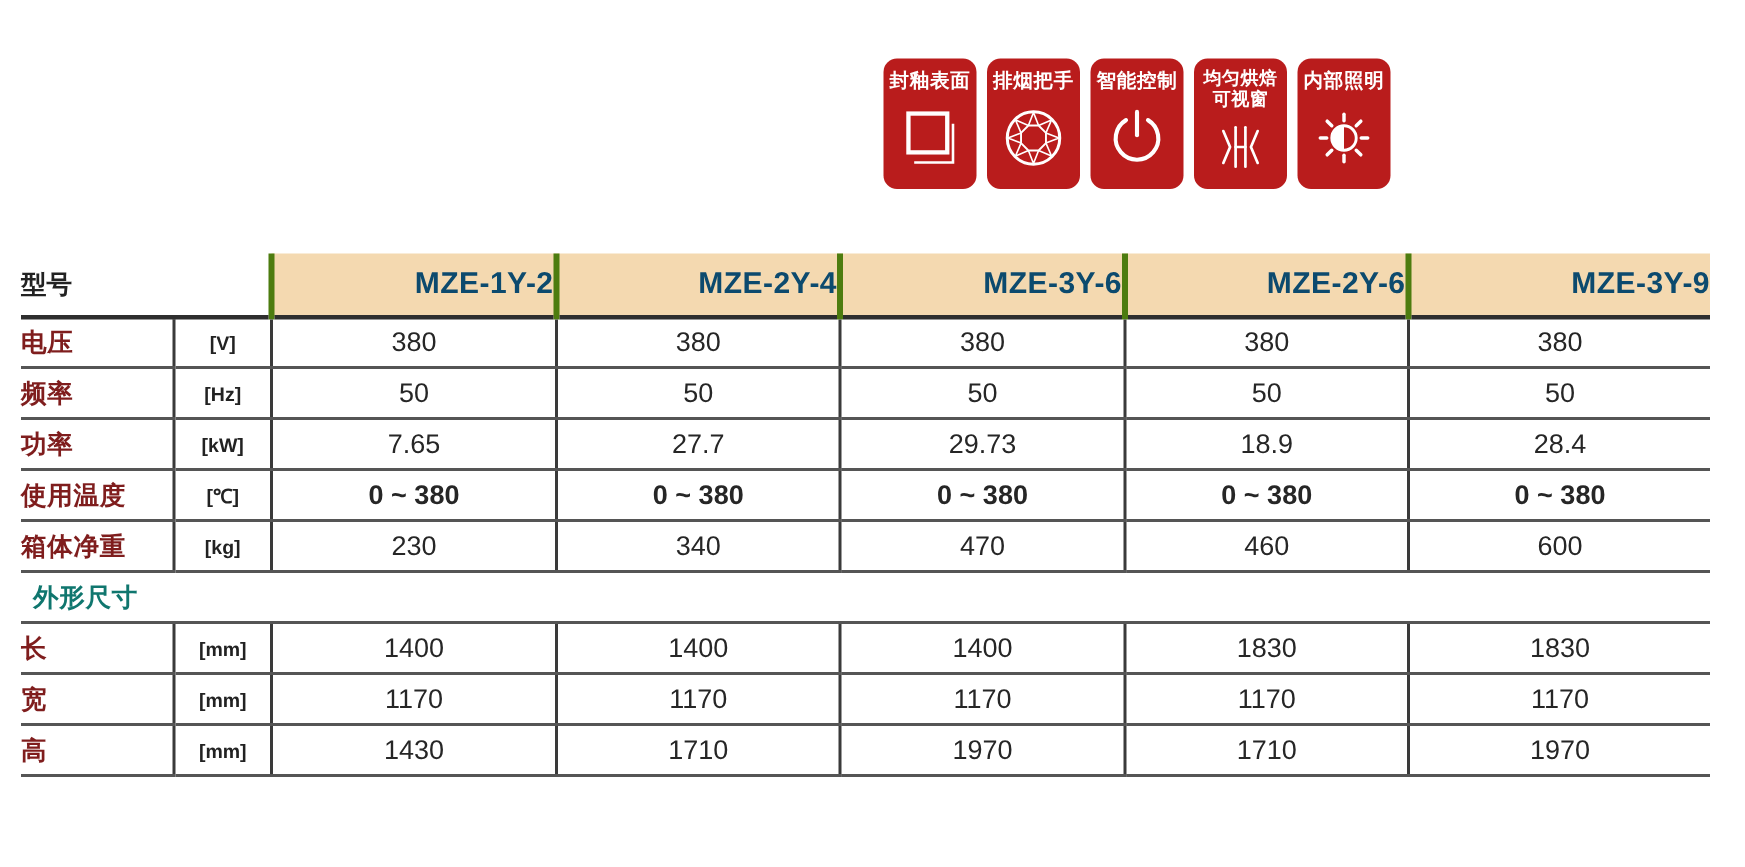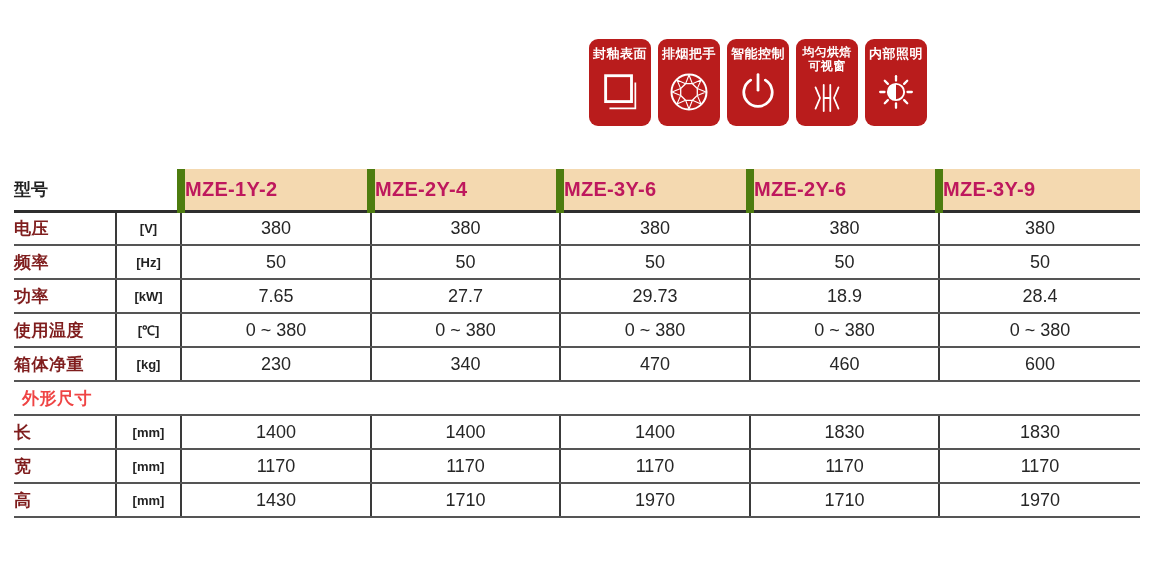--- a/index.html
+++ b/index.html
@@ -40,23 +40,23 @@
   table.spec td, table.spec th { padding:0; vertical-align:middle; }
 
   tr.header-row { height:42px; }
   tr.header-row th { border-bottom:3px solid #2e2e2e; }
   th.corner {
     text-align:left; padding-left:8px;
     font-size:17px; font-weight:700; color:#222;
   }
   th.model {
     background:#f4d9b0;
-    font-size:20px; font-weight:700; color:#be185d;
-    text-align:left;
-    border-left:8px solid #4d7c0f;
+    font-size:20px; font-weight:700; color:#0c4a6e;
+    text-align:right;
+    border-left:4px solid #4d7c0f;
     letter-spacing:.3px;
   }
 
   tr.spec-row { height:34px; }
   tr.spec-row td { border-bottom:2px solid #555; }
   td.rlabel {
     text-align:left; padding-left:8px;
     font-size:17px; font-weight:700; color:#7f1d1d;
     letter-spacing:.5px;
   }
@@ -64,27 +64,27 @@
     text-align:center;
     font-size:13px; font-weight:700; color:#222;
     border-left:2px solid #3a3a3a;
     border-right:2px solid #3a3a3a;
   }
   td.val {
     text-align:center;
     font-size:18px; color:#262626;
   }
   td.val:not(:last-child) { border-right:2px solid #3a3a3a; }
-  tr.bold-vals td.val { font-weight:400;border-radius:12px; }
+  tr.bold-vals td.val { font-weight:700;border-radius:12px; }
 
   tr.section-row { height:34px; }
   tr.section-row td {
     border-bottom:2px solid #555;
     text-align:left; padding-left:8px;
-    font-size:17px; font-weight:700; color:#ef4444;
+    font-size:17px; font-weight:700; color:#0f766e;
     letter-spacing:.5px;
   }
 </style>
 </head>
 <body>
 
 <div class="features">
 
   <div class="badge">
     <div class="badge-label">封釉表面</div>

